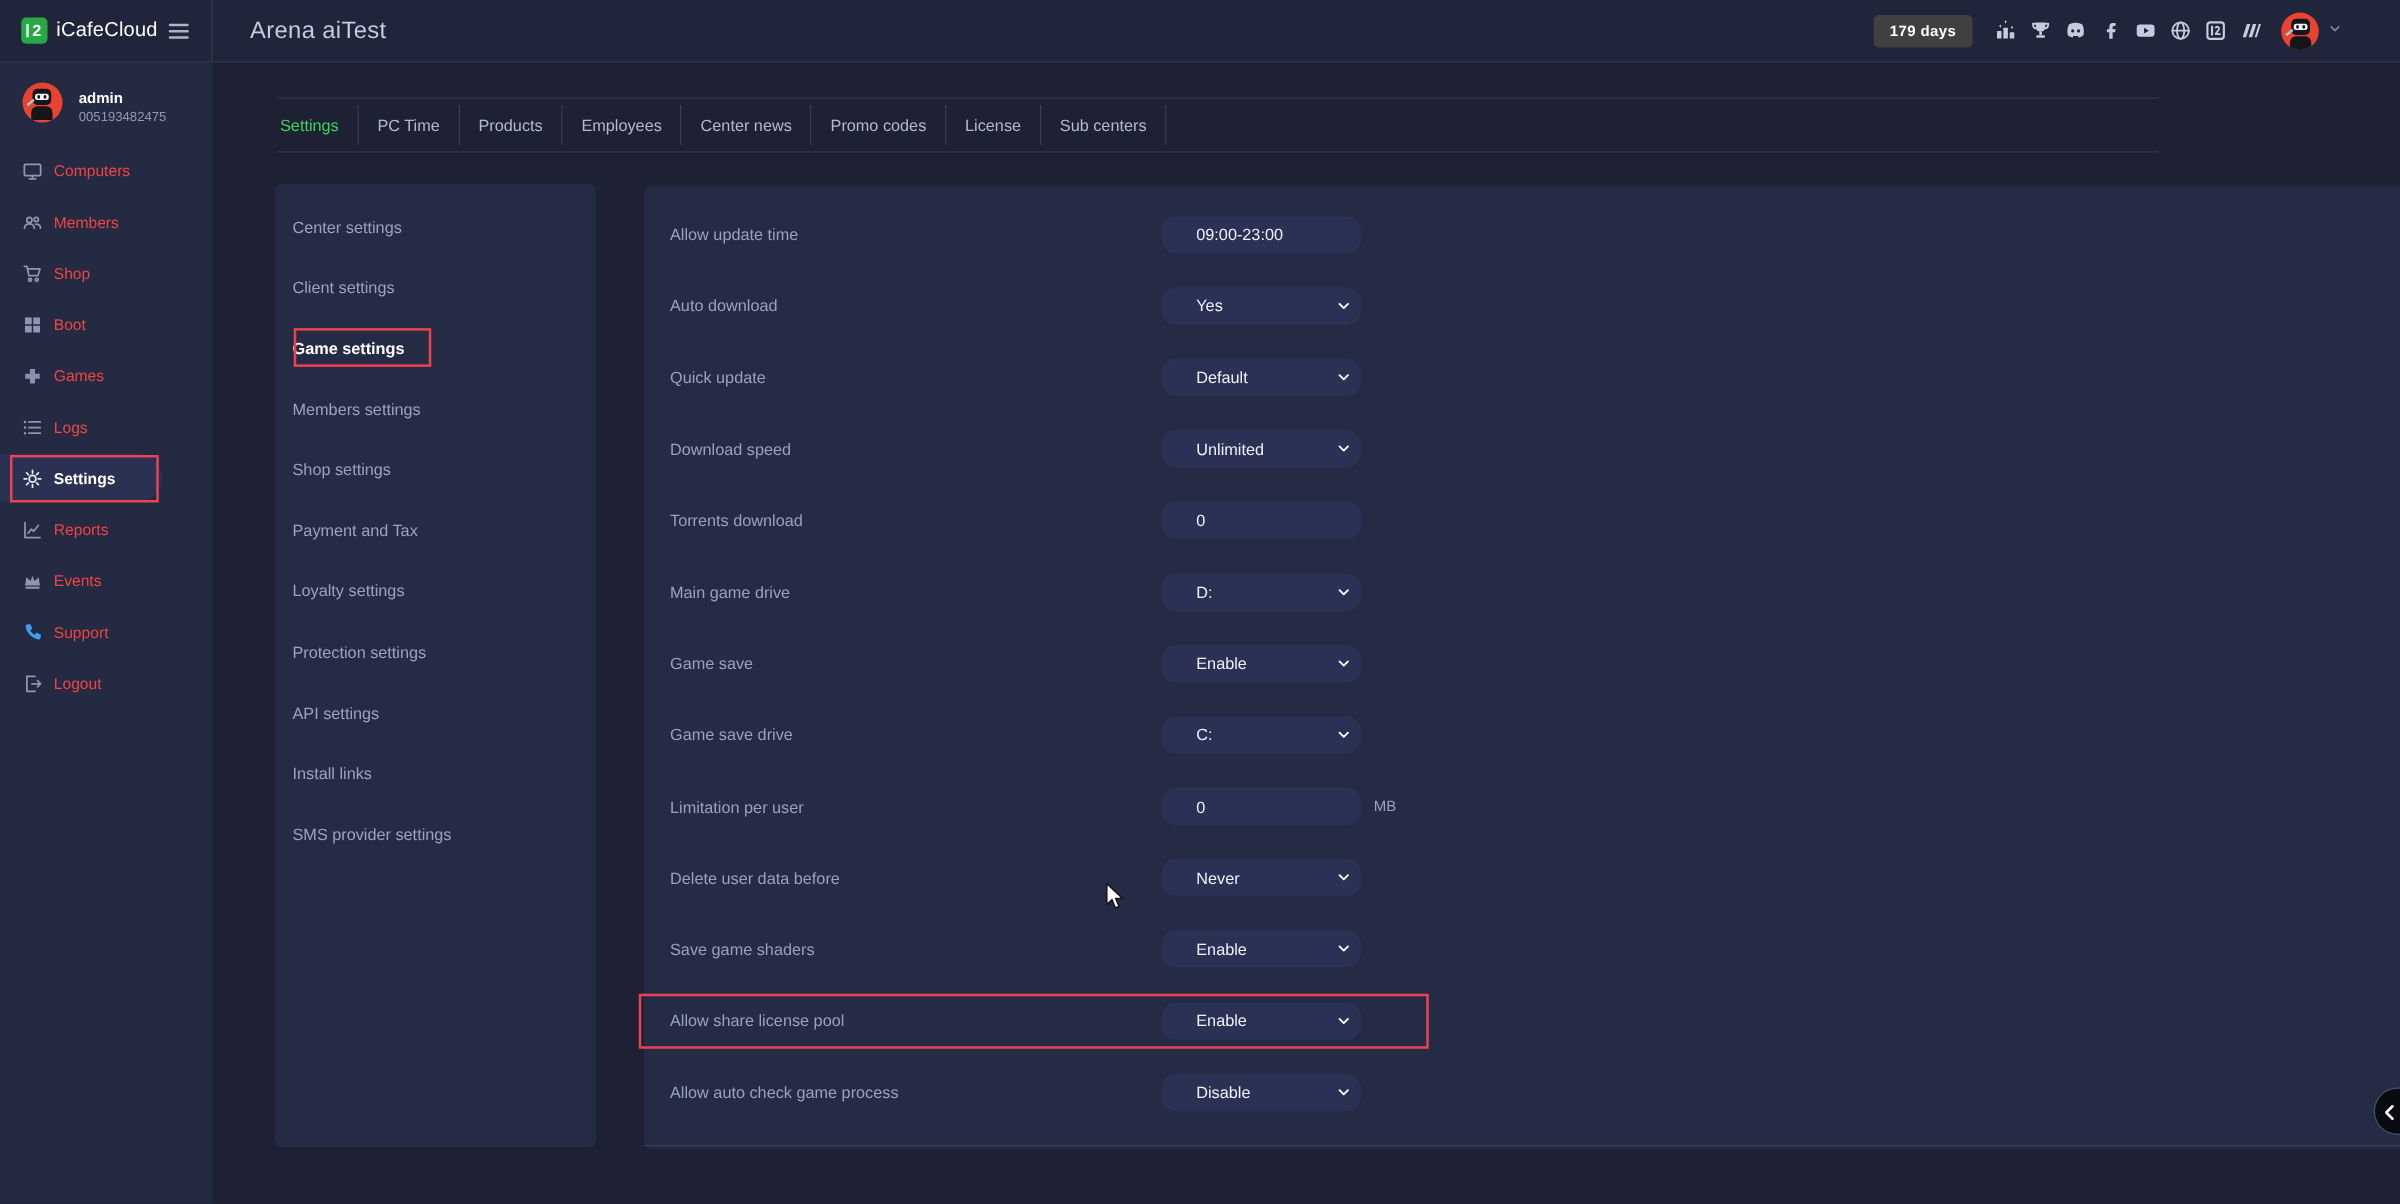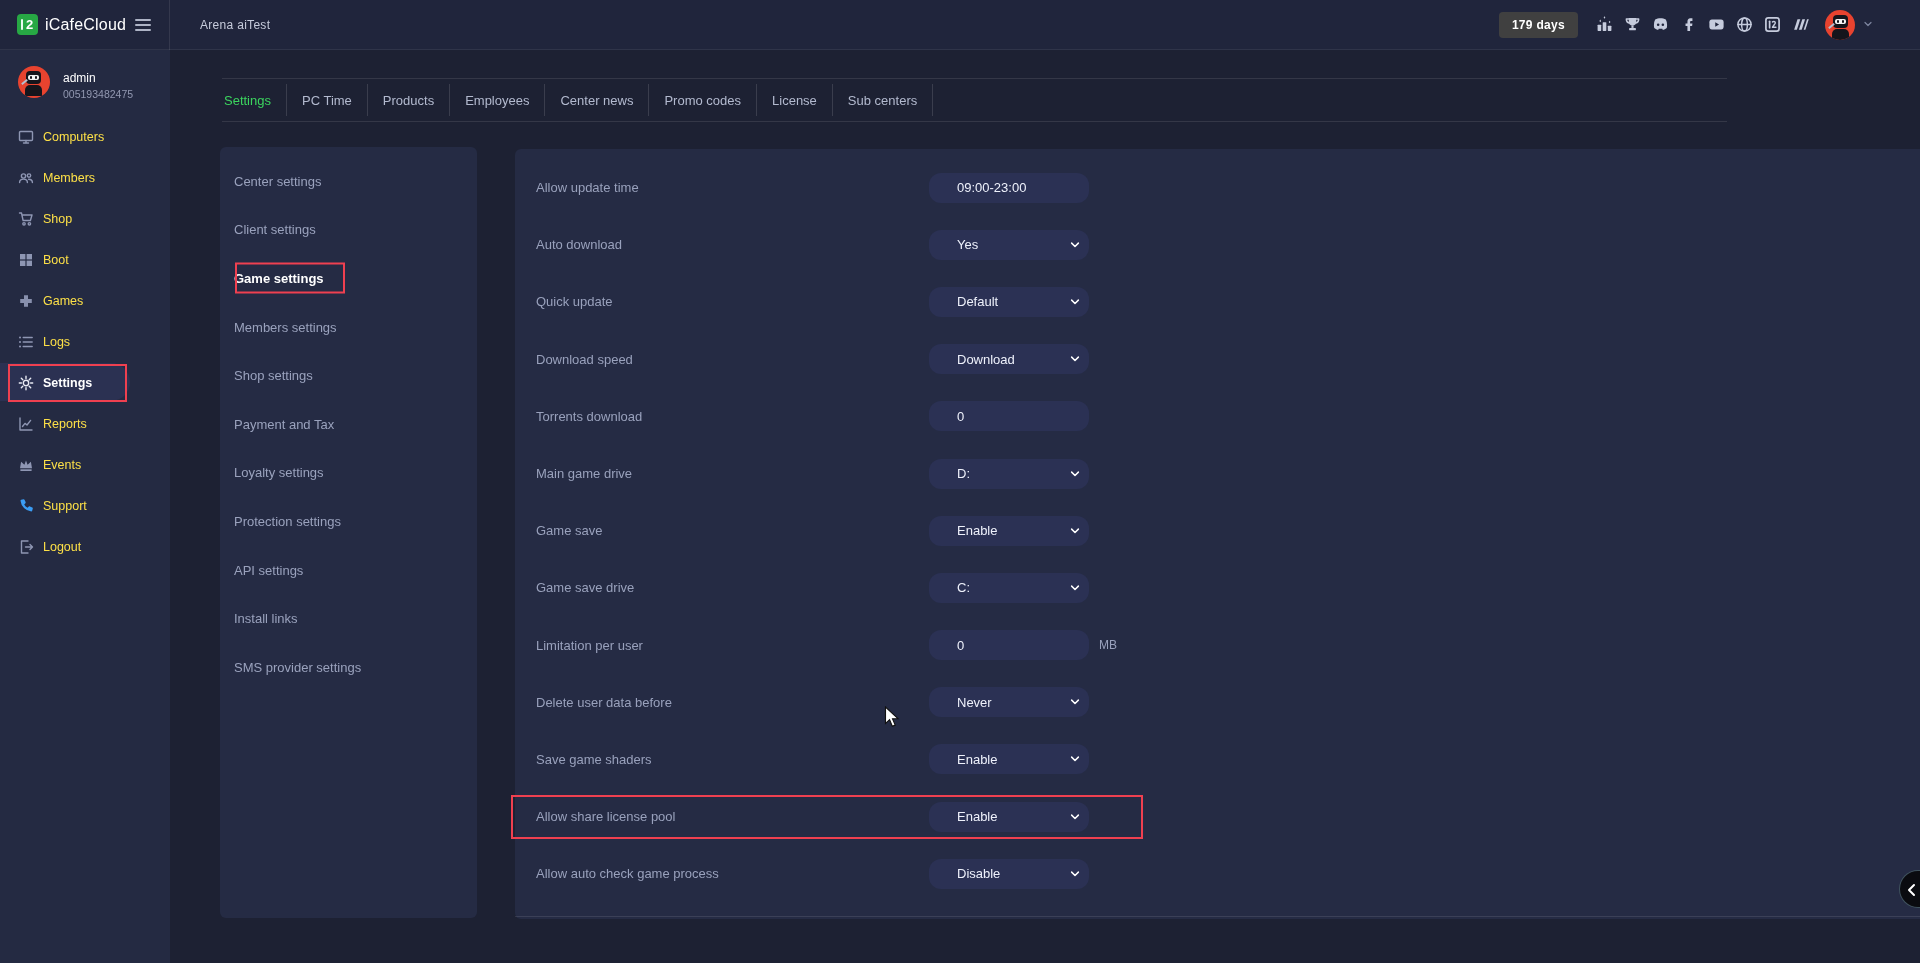--- a/index.html
+++ b/index.html
@@ -11,21 +11,21 @@
     display:flex;align-items:center;border-bottom:1px solid rgba(255,255,255,.07);z-index:5}
   .logo-area{width:170px;height:50px;flex:0 0 170px;display:flex;align-items:center;
     padding-left:17px;border-right:1px solid rgba(255,255,255,.09);position:relative}
   .logo-badge{width:21px;height:21px;border-radius:4px;background:#27a844;position:relative;
     display:flex;align-items:center;justify-content:center}
   .logo-badge::before{content:'';position:absolute;left:4px;top:5px;width:2px;height:11px;background:#eafaf0;border-radius:1px}
   .logo-badge span{color:#fff;font-size:13px;font-weight:bold;margin-left:4px}
   .brand-text{color:#fff;font-size:16px;font-weight:400;margin-left:7px;letter-spacing:.2px}
   .hamburger{position:absolute;right:18px;top:19px;width:16px;height:12px;cursor:pointer}
   .hamburger i{display:block;height:2px;background:#aeb4c6;margin-bottom:3px;border-radius:1px}
-  .page-title{margin-left:30px;color:#c6cbdb;font-size:12px;letter-spacing:.3px}
+  .page-title{margin-left:30px;color:#c6cbdb;font-size:19px;letter-spacing:.3px}
   .topbar-right{margin-left:auto;display:flex;align-items:center;padding-right:46px}
   .license-badge{background:#404040;color:#fff;font-size:12px;font-weight:bold;
     padding:6px 13px;border-radius:4px;margin-right:18px;letter-spacing:.3px;cursor:pointer}
   .tb-icons{display:flex;align-items:center;gap:11px;color:#c6ccdd}
   .tb-icons svg{display:block;cursor:pointer}
   .tb-avatar-wrap{display:flex;align-items:center;margin-left:16px;cursor:pointer}
   .chev-dn{color:#7e86a0;margin-left:7px}
 
   
   .avatar{width:30px;height:30px;border-radius:50%;background:#e8432f;position:relative;overflow:hidden;flex:0 0 auto}
@@ -33,26 +33,26 @@
   .avatar .band{position:absolute;left:10px;top:9px;width:11px;height:5px;background:#f4f4f4;border-radius:2px}
   .avatar .eye{position:absolute;width:2px;height:3px;background:#15151c;top:10px;border-radius:1px}
   .avatar .eye.l{left:12px}.avatar .eye.r{left:17px}
   .avatar .bod{position:absolute;left:7px;top:19px;width:17px;height:11px;background:#15151c;border-radius:5px 5px 0 0}
   .avatar .sword{position:absolute;left:3px;top:15px;width:7px;height:2px;background:#b9bfcf;transform:rotate(-40deg)}
 
   
   .sidebar{position:absolute;left:0;top:50px;width:170px;height:913px;background:#242a42;z-index:4}
   .user-block{position:relative;height:66px}
   .user-block .avatar{position:absolute;left:18px;top:16px;width:32px;height:32px}
-  .u-name{position:absolute;left:63px;top:21px;color:#fff;font-size:12px;font-weight:normal}
+  .u-name{position:absolute;left:63px;top:21px;color:#fff;font-size:12px;font-weight:bold}
   .u-id{position:absolute;left:63px;top:38px;color:#9298b1;font-size:10.5px}
   .side-items{position:absolute;left:0;top:66px;right:0}
   .side-item{height:41px;display:flex;align-items:center;padding-left:18px;position:relative;cursor:pointer}
   .side-ic{width:16px;height:16px;color:#8e96b3;position:relative;z-index:1;display:flex}
-  .side-label{margin-left:9px;color:#fde047;font-size:12.5px;position:relative;z-index:1}
+  .side-label{margin-left:9px;color:#ef4444;font-size:12.5px;position:relative;z-index:1}
   .side-item.active .side-label{color:#fff;font-weight:bold}
   .side-item.active .side-ic{color:#e9ebf4}
   .side-pill{position:absolute;left:0;top:1px;bottom:2px;width:130px;border-radius:0 19px 19px 0;background:#2b3152}
   .red-box{border:2px solid #ef4050;position:absolute;pointer-events:none}
   .side-red{left:8px;top:50%;transform:translateY(-50%);width:119px;height:38px;z-index:2}
 
   
   .main{position:absolute;left:170px;top:50px;right:0;bottom:0;background:#1d2133}
   .tabs-strip{position:absolute;left:52px;top:28px;width:1505px;height:44px;
     border-top:1px solid rgba(255,255,255,.1);border-bottom:1px solid rgba(255,255,255,.1);
@@ -376,21 +376,21 @@
         <div class="control">
           <span>Default</span>
           <span class="sel-chev"><svg width="12" height="12" viewBox="0 0 16 16" fill="none" stroke="currentColor" stroke-width="1.4" stroke-linecap="round" stroke-linejoin="round">
               <path d="M3.5 5.5L8 10l4.5-4.5" stroke-width="2"></path>
             </svg></span>
         </div>
       </div>
       <div class="form-row">
         <span class="form-label">Download speed</span>
         <div class="control">
-          <span>Download</span>
+          <span>Unlimited</span>
           <span class="sel-chev"><svg width="12" height="12" viewBox="0 0 16 16" fill="none" stroke="currentColor" stroke-width="1.4" stroke-linecap="round" stroke-linejoin="round">
               <path d="M3.5 5.5L8 10l4.5-4.5" stroke-width="2"></path>
             </svg></span>
         </div>
       </div>
       <div class="form-row">
         <span class="form-label">Torrents download</span>
         <div class="control">
           <span>0</span>
         </div>

